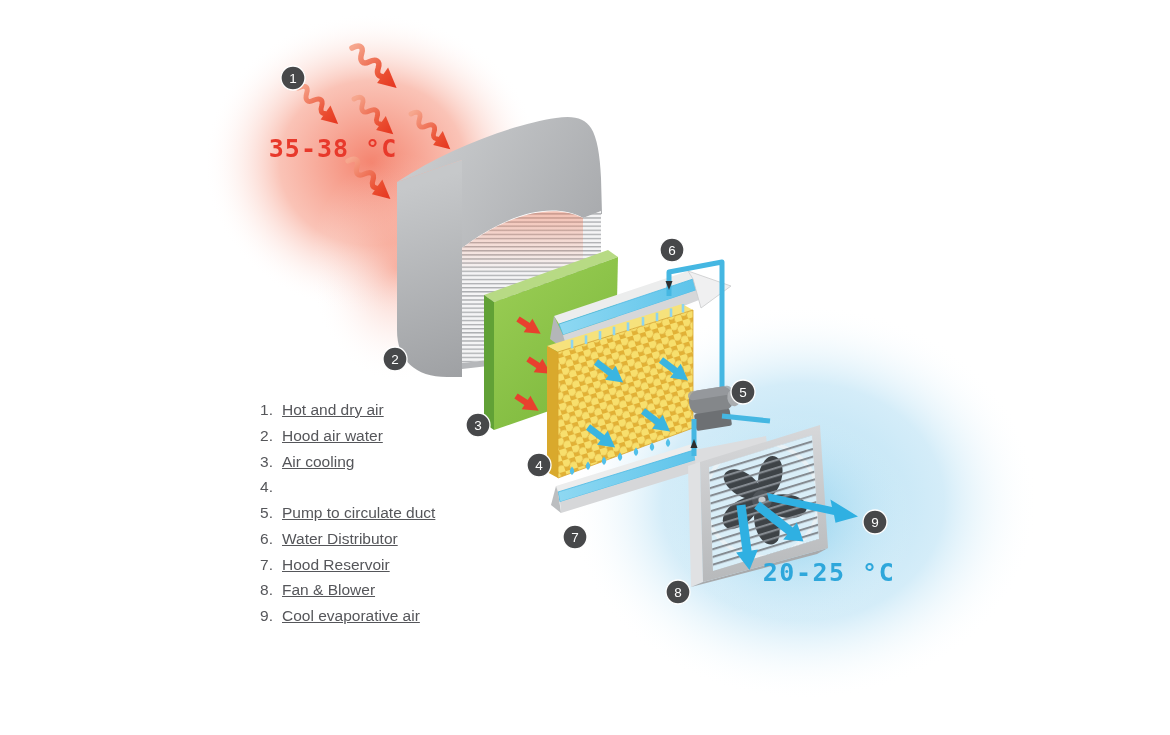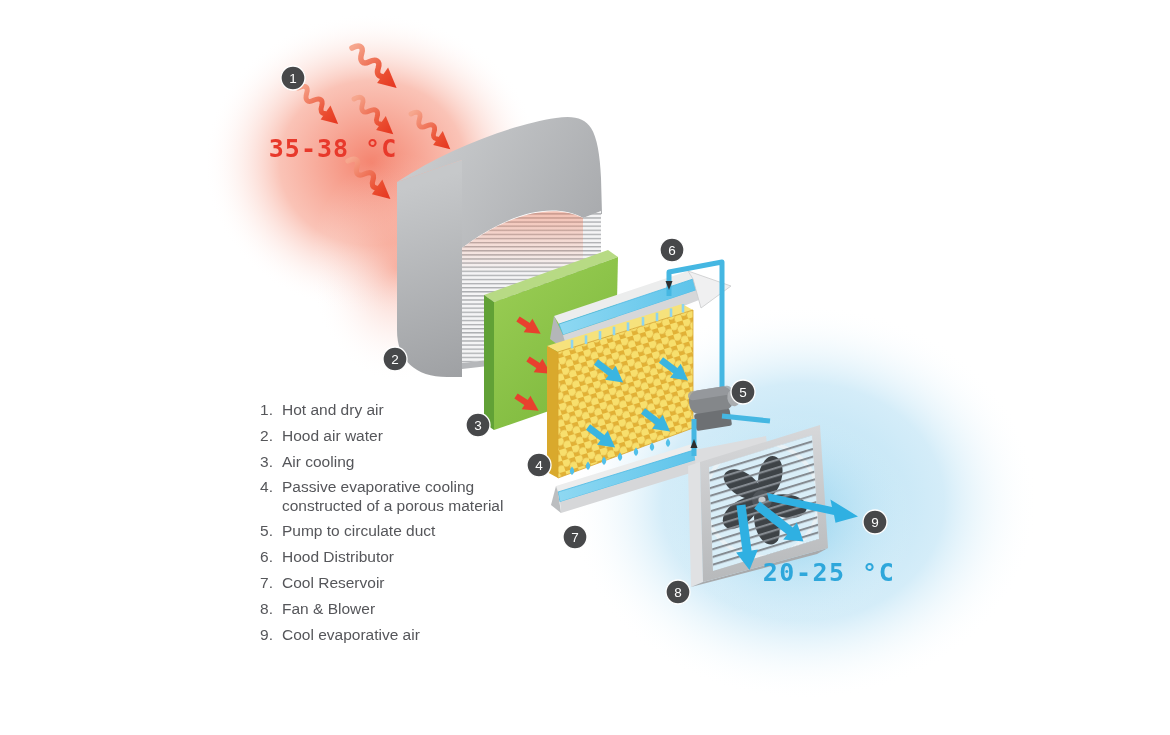--- a/index.html
+++ b/index.html
@@ -3,21 +3,21 @@
 <meta charset="utf-8">
 <style>
   html,body{margin:0;padding:0;background:#fff;}
   .stage{position:relative;width:1170px;height:735px;background:#ffffff;overflow:hidden;
          font-family:"Liberation Sans",sans-serif;}
   .stage svg{position:absolute;left:0;top:0;}
   .legend{position:absolute;left:252px;top:401px;width:260px;color:#55565a;
           font-size:15.5px;line-height:1.18;}
   .legend .row{display:flex;margin-bottom:7.5px;}
   .legend .num{width:21px;text-align:right;margin-right:9px;flex:0 0 auto;}
-  .legend .lbl{max-width:228px;}
+  .legend .lbl{max-width:228px;text-decoration:underline;}
   .tempText{font-family:"DejaVu Sans Mono",monospace;font-weight:bold;}
 </style>
 </head>
 <body>
 
 <div class="stage">
 <svg width="1170" height="735" viewBox="0 0 1170 735">
   <defs>
     <radialGradient id="redGlowG" cx="50%" cy="50%" r="50%">
       <stop offset="0%" stop-color="rgba(240,84,55,0.72)"></stop>
@@ -291,33 +291,32 @@
     <div class="row">
       <span class="num">2.</span>
       <span class="lbl">Hood air water</span>
     </div>
     <div class="row">
       <span class="num">3.</span>
       <span class="lbl">Air cooling</span>
     </div>
     <div class="row">
       <span class="num">4.</span>
-      <span class="lbl">Passive evaporative cooling constructed of a porous material</span>
     </div>
     <div class="row">
       <span class="num">5.</span>
       <span class="lbl">Pump to circulate duct</span>
     </div>
     <div class="row">
       <span class="num">6.</span>
-      <span class="lbl">Hood Distributor</span>
+      <span class="lbl">Water Distributor</span>
     </div>
     <div class="row">
       <span class="num">7.</span>
-      <span class="lbl">Cool Reservoir</span>
+      <span class="lbl">Hood Reservoir</span>
     </div>
     <div class="row">
       <span class="num">8.</span>
       <span class="lbl">Fan &amp; Blower</span>
     </div>
     <div class="row">
       <span class="num">9.</span>
       <span class="lbl">Cool evaporative air</span>
     </div>
   </div>

